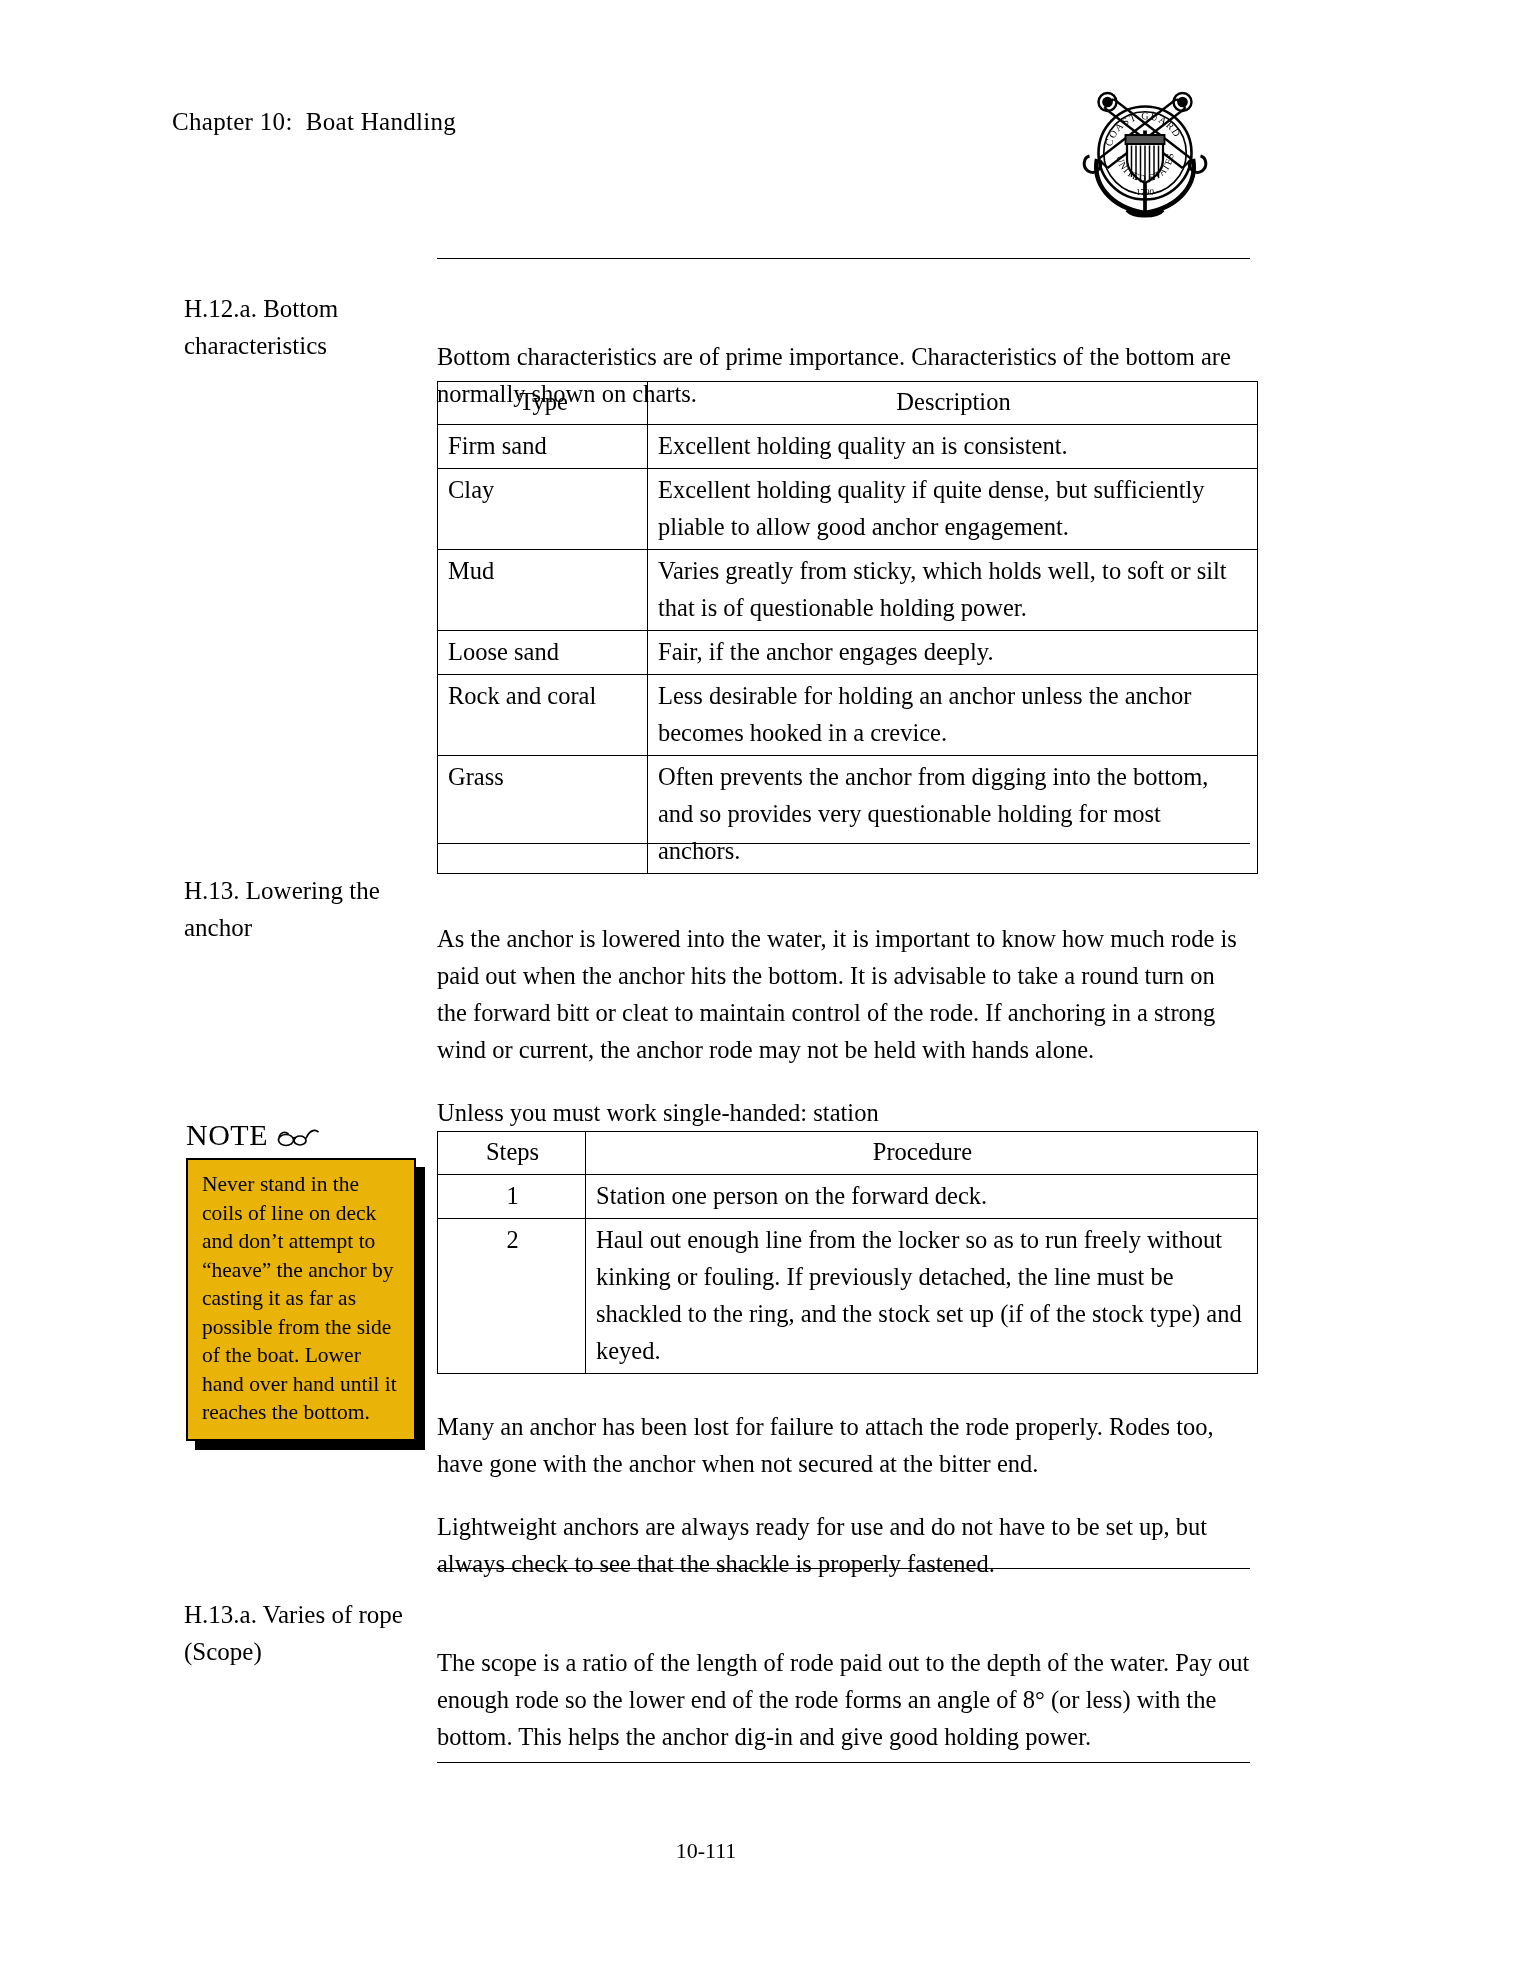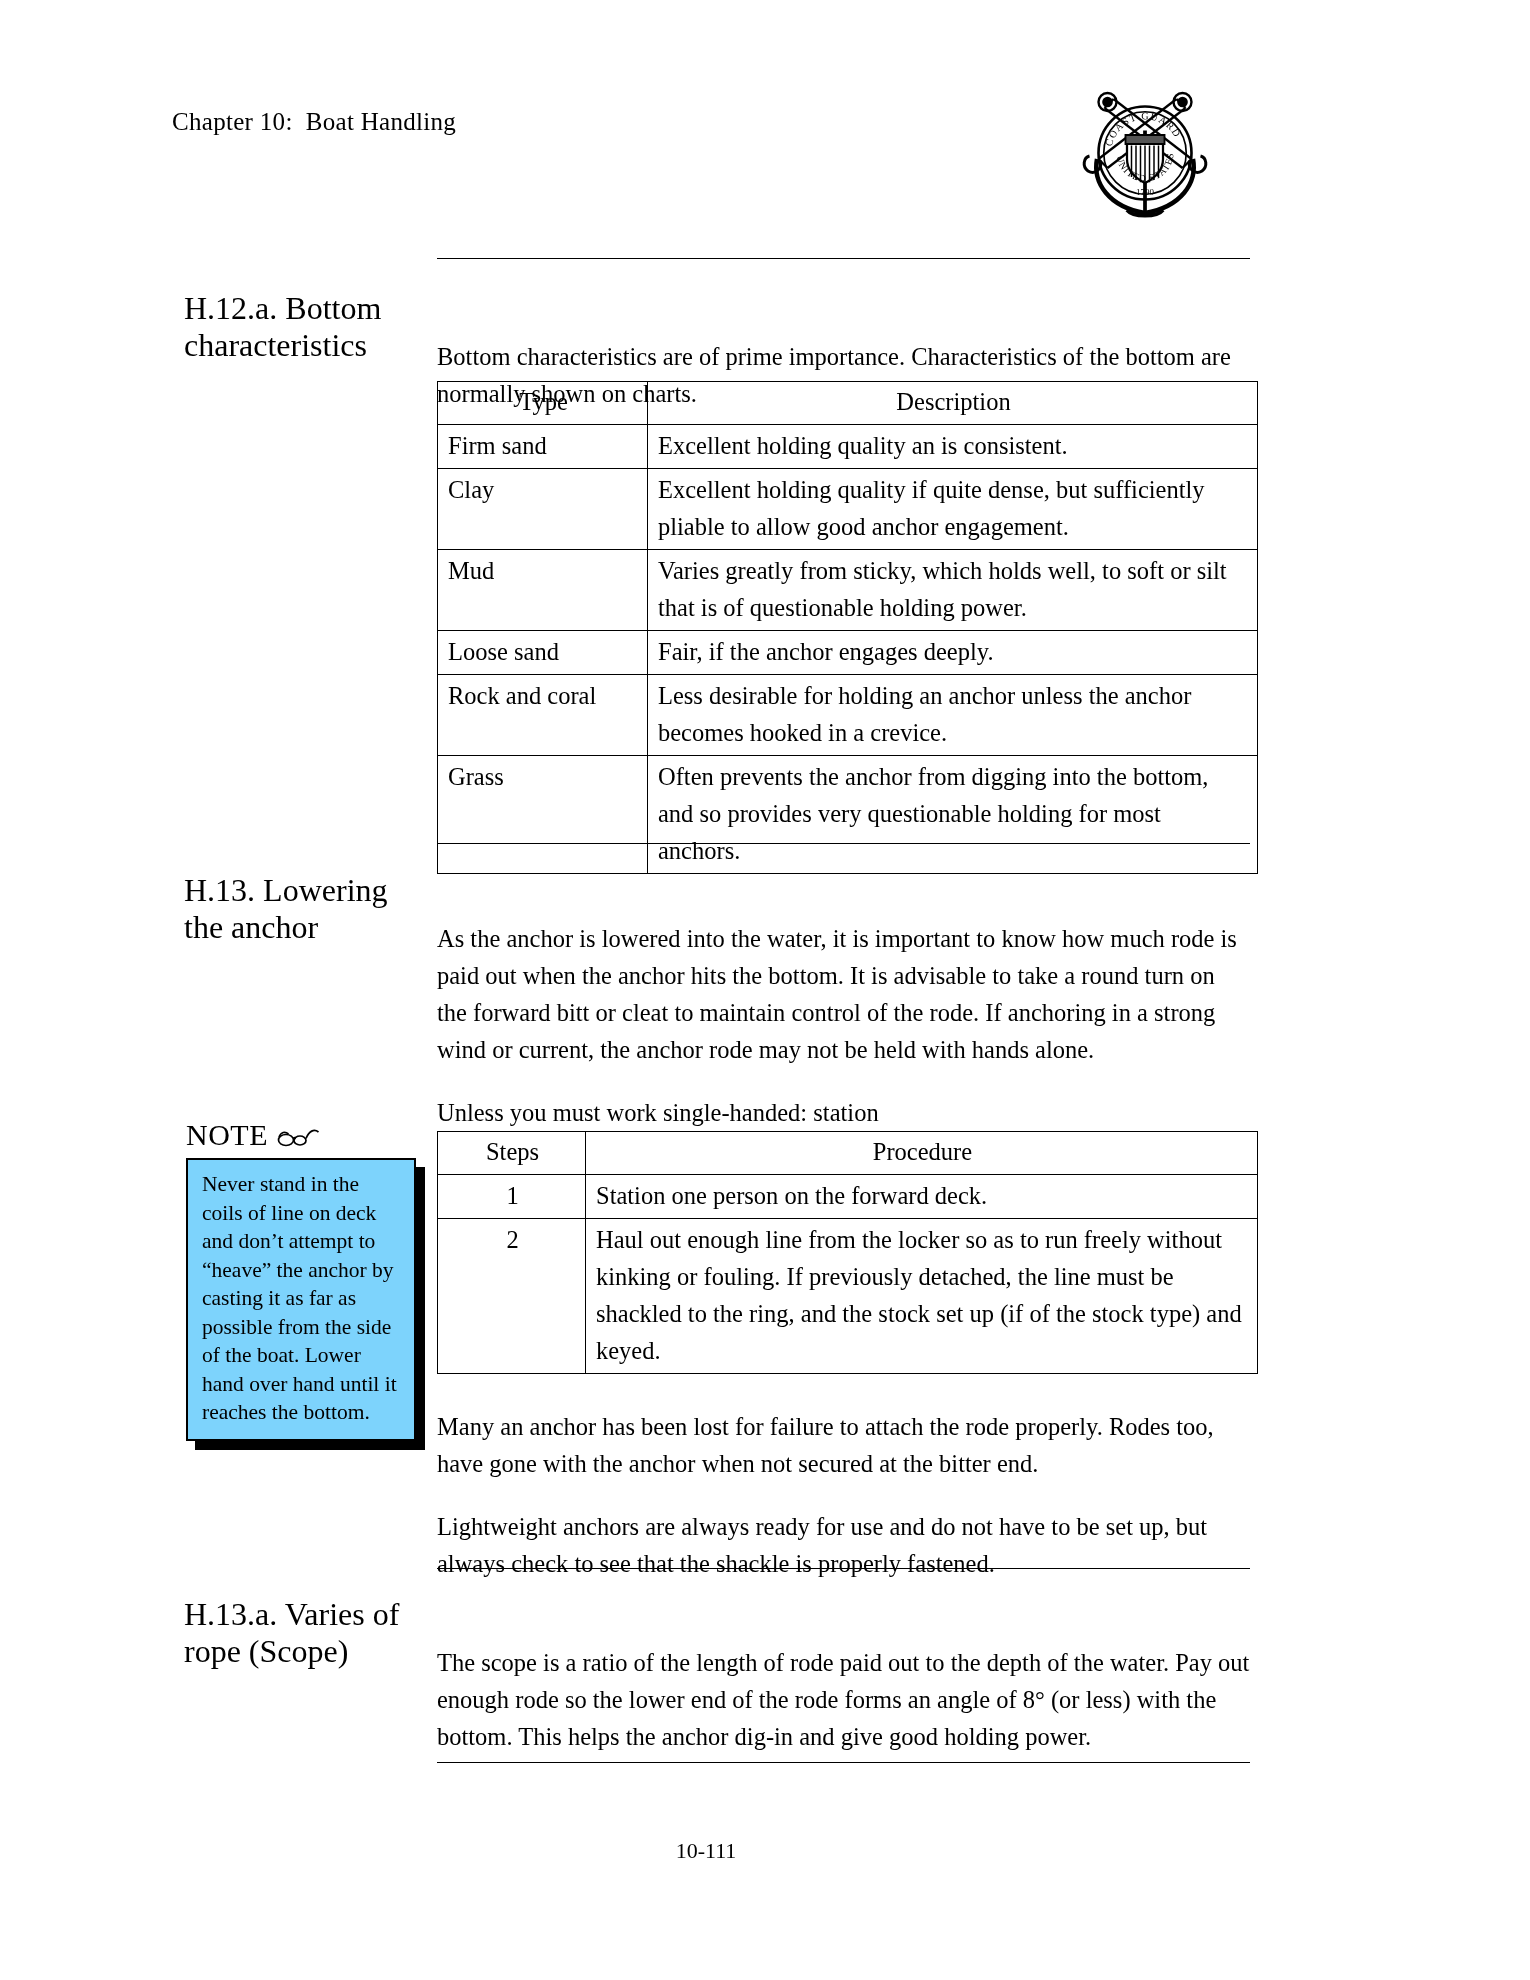--- a/index.html
+++ b/index.html
@@ -56,21 +56,21 @@
   .block {
     position: absolute;
     left: 172px;
     right: 150px;
   }
   .block .label {
     position: absolute;
     left: 12px;
     top: 0;
     width: 240px;
-    font-size: 32px;
+    font-size: 25px;
     line-height: 37px;
   }
   .block .body {
     margin-left: 265px;
     font-size: 24.5px;
     line-height: 37px;
     margin-top: 48px;
   }
   .body p {
     margin: 0 0 26px 0;
@@ -119,21 +119,21 @@
     white-space: nowrap;
   }
   .note-head .glasses {
     display: inline-block;
     vertical-align: middle;
     margin-left: 8px;
   }
   .note-box {
     position: relative;
     border: 2.5px solid #000;
-    background: #7dd3fc;
+    background: #eab308;
     padding: 10px 12px 12px 14px;
     box-shadow: 9px 9px 0 0 #000;
     font-family: "Liberation Serif", "DejaVu Serif", serif;
     font-size: 21.5px;
     line-height: 28.5px;
     margin-top: 3px;
   }
 
   
   .footer {

